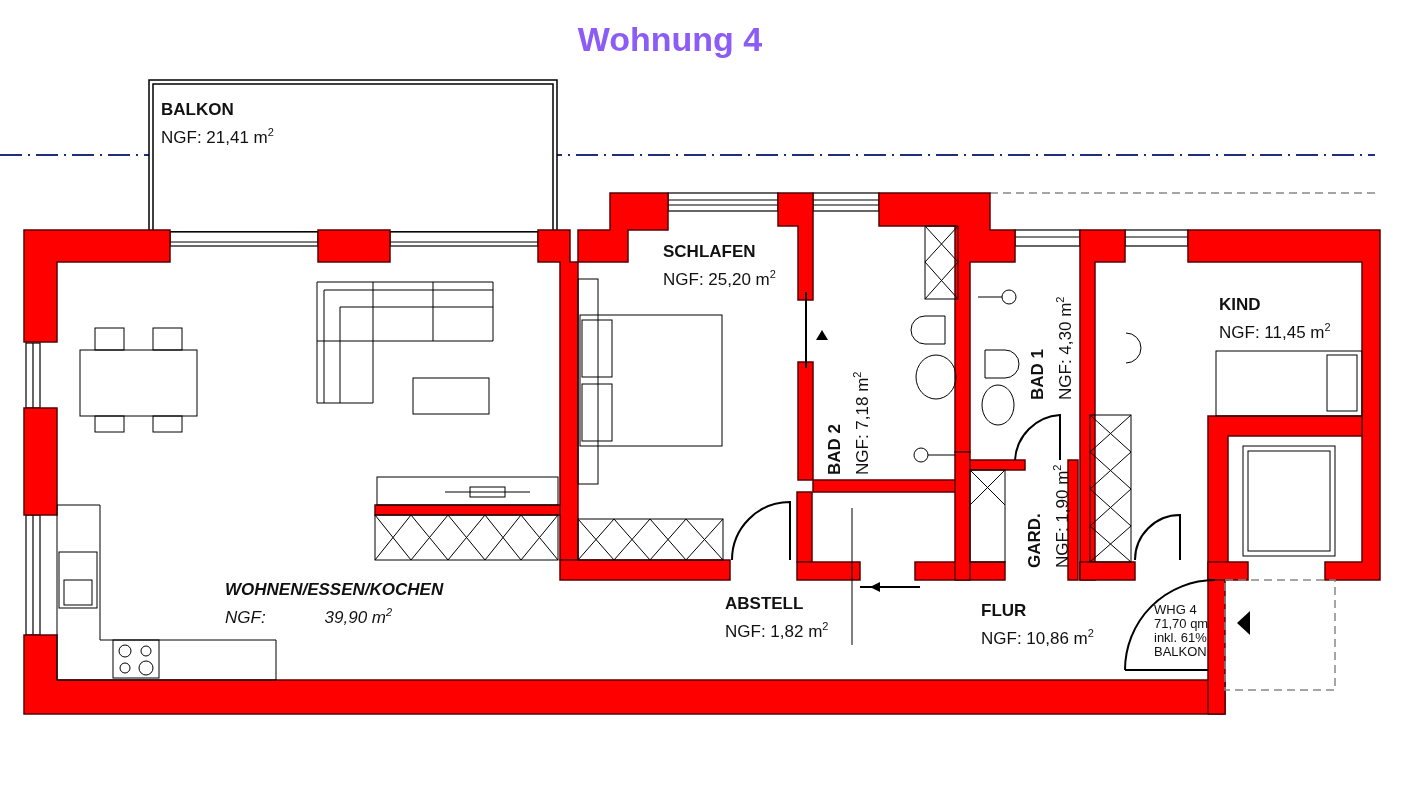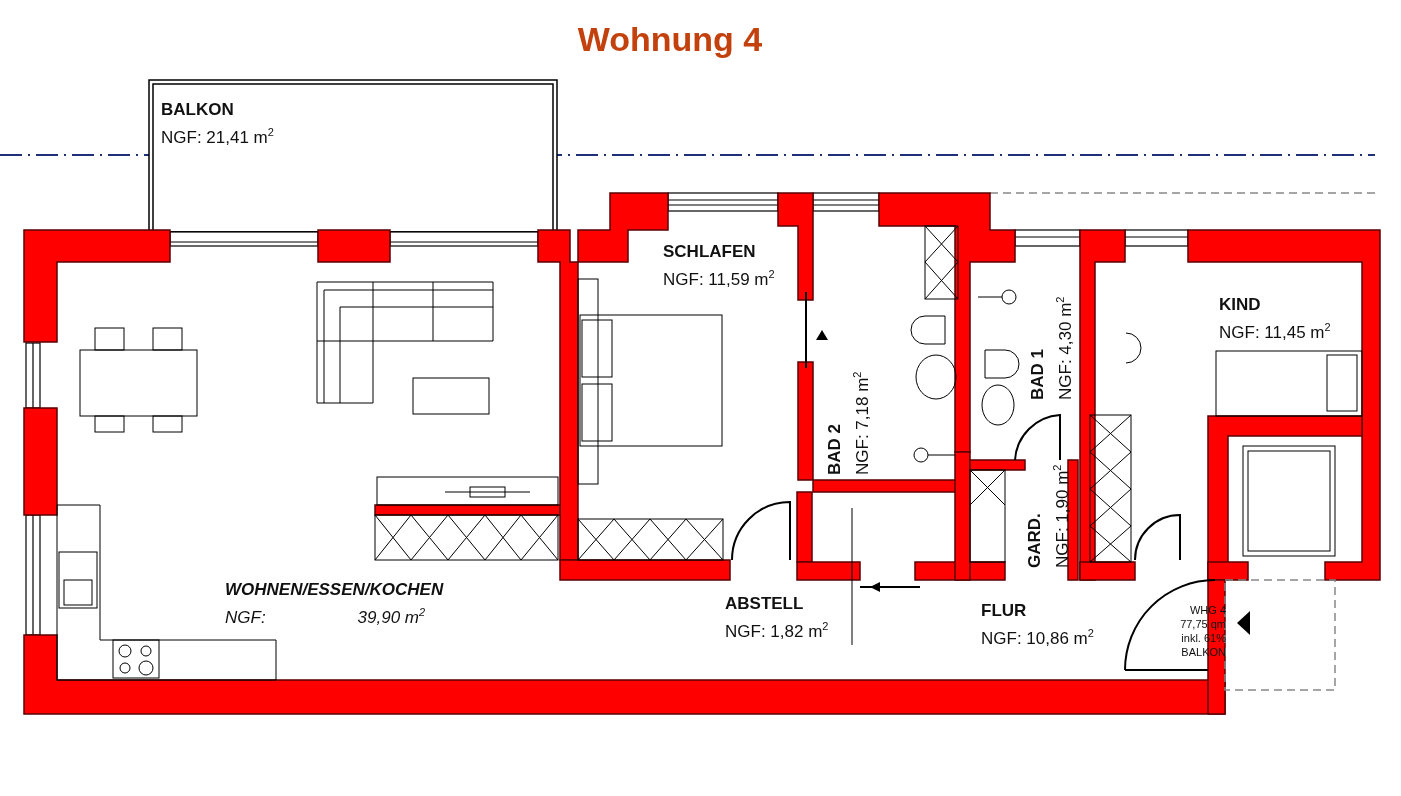--- a/index.html
+++ b/index.html
@@ -1,24 +1,24 @@
 <!DOCTYPE html>
 <html><head>
 <meta charset="utf-8">
 <style>
   html, body { margin: 0; padding: 0; background: #ffffff; }
   body { width: 1401px; height: 796px; position: relative; overflow: hidden; font-family: "Liberation Sans", sans-serif; }
   #plan { position: absolute; left: 0; top: 0; }
-  .title { position: absolute; left: 0; width: 1340px; top: 20px; text-align: center; font-weight: bold; font-size: 34px; color: #c2410c; }
+  .title { position: absolute; left: 0; width: 1340px; top: 20px; text-align: center; font-weight: bold; font-size: 34px; color: #8b5cf6; }
   .lbl { position: absolute; color: #111; white-space: nowrap; line-height: 1; }
   .lbl .name { font-weight: bold; font-size: 17px; display: block; margin-bottom: 9px; }
   .lbl .area { font-size: 17px; display: block; }
   .lbl sup { font-size: 11px; }
   .rot { transform-origin: 0 0; transform: rotate(-90deg); }
-  .whg { position: absolute; left: 1154px; top: 603px; font-size: 11px; text-align: right; line-height: 14px; width: 72px; color: #111; }
+  .whg { position: absolute; left: 1154px; top: 603px; font-size: 13px; line-height: 14px; width: 72px; color: #111; }
 </style>
 </head>
 <body>
 
 <div class="title">Wohnung 4</div>
 
 <svg id="plan" width="1401" height="796" viewBox="0 0 1401 796">
 
   <line x1="0" y1="155" x2="1375" y2="155" stroke="#1f2f7a" stroke-width="2" stroke-dasharray="22,6,2,6"></line>
 
@@ -173,49 +173,49 @@
   <rect x="1225" y="580" width="110" height="110" fill="none" stroke="#888" stroke-width="1.5" stroke-dasharray="8,5"></rect>
   <path d="M1237,623 l13,-12 v24 z" fill="#000"></path>
 </svg>
 
 <div class="lbl" style="left:161px;top:101px;">
   <span class="name">BALKON</span>
   <span class="area"><span>NGF: 21,41 m</span><sup>2</sup></span>
 </div>
 <div class="lbl" style="left:663px;top:243px;">
   <span class="name">SCHLAFEN</span>
-  <span class="area"><span>NGF: 11,59 m</span><sup>2</sup></span>
+  <span class="area"><span>NGF: 25,20 m</span><sup>2</sup></span>
 </div>
 <div class="lbl rot" style="left:826px;top:475px;">
   <span class="name">BAD 2</span>
   <span class="area"><span>NGF: 7,18 m</span><sup>2</sup></span>
 </div>
 <div class="lbl rot" style="left:1029px;top:400px;">
   <span class="name">BAD 1</span>
   <span class="area"><span>NGF: 4,30 m</span><sup>2</sup></span>
 </div>
 <div class="lbl" style="left:1219px;top:296px;">
   <span class="name">KIND</span>
   <span class="area"><span>NGF: 11,45 m</span><sup>2</sup></span>
 </div>
 <div class="lbl" style="left:225px;top:581px;font-style:italic;">
   <span class="name">WOHNEN/ESSEN/KOCHEN</span>
-  <span class="area"><span>NGF:</span><span style="margin-left:92px">39,90 m</span><sup>2</sup></span>
+  <span class="area"><span>NGF:</span><span style="margin-left:59px">39,90 m</span><sup>2</sup></span>
 </div>
 <div class="lbl" style="left:725px;top:595px;">
   <span class="name">ABSTELL</span>
   <span class="area"><span>NGF: 1,82 m</span><sup>2</sup></span>
 </div>
 <div class="lbl rot" style="left:1026px;top:568px;">
   <span class="name">GARD.</span>
   <span class="area"><span>NGF: 1,90 m</span><sup>2</sup></span>
 </div>
 <div class="lbl" style="left:981px;top:602px;">
   <span class="name">FLUR</span>
   <span class="area"><span>NGF: 10,86 m</span><sup>2</sup></span>
 </div>
 
 <div class="whg">
   <div>WHG 4</div>
-  <div>77,75 qm</div>
+  <div>71,70 qm</div>
   <div>inkl. 61%</div>
   <div>BALKON</div>
 </div>
 
 </body></html>

